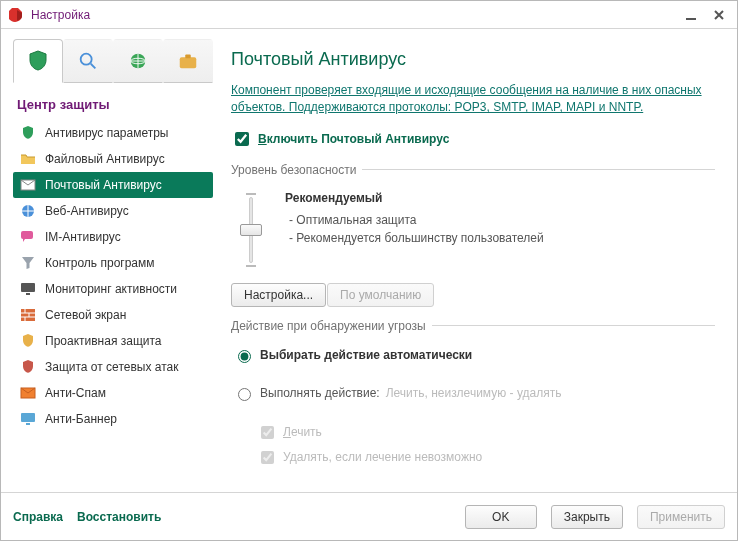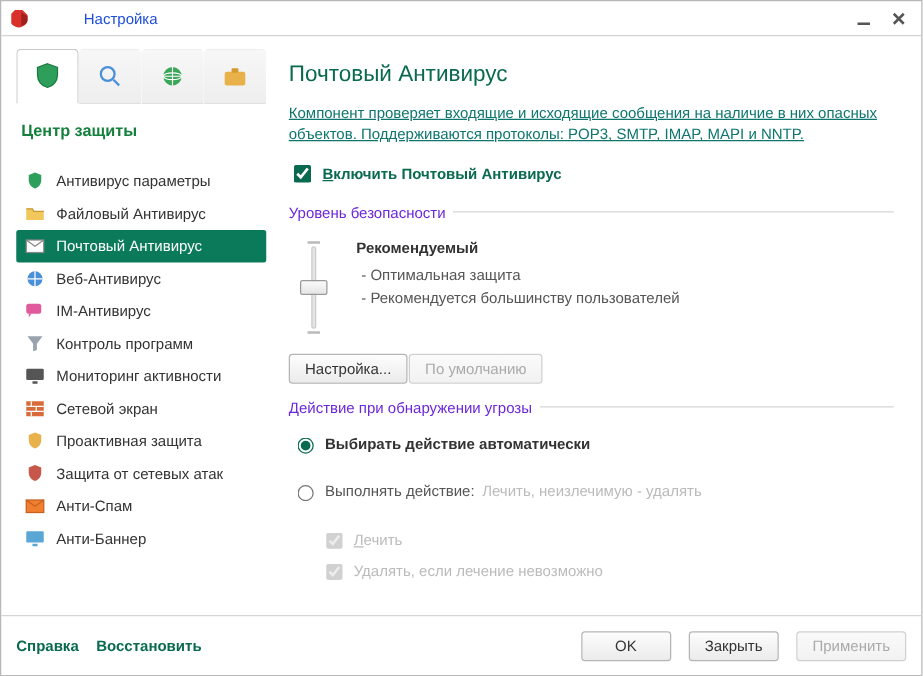--- a/index.html
+++ b/index.html
@@ -2,48 +2,48 @@
 <html><head>
 <meta charset="utf-8">
 <style>
   * { box-sizing: border-box; }
   html, body { margin: 0; padding: 0; font-family: "Segoe UI", Tahoma, Arial, sans-serif; font-size: 12px; color: #333; }
   body { width: 738px; height: 541px; background: #fff; border: 1px solid #b8b8b8; display: flex; flex-direction: column; }
 
   
   .titlebar { height: 28px; display: flex; align-items: center; padding: 0 4px 0 8px; border-bottom: 1px solid #d5d5d5; }
   .titlebar .app-icon { width: 16px; height: 16px; margin-right: 6px; }
-  .titlebar .title { flex: 1; font-size: 12px; color: #1d4ed8; margin-left: 36px; }
+  .titlebar .title { flex: 1; font-size: 12px; color: #701a75; }
   .titlebar .winbtn { width: 28px; height: 20px; display: flex; align-items: center; justify-content: center; }
   .titlebar .winbtn svg { display: block; }
 
   
   .content { flex: 1; display: flex; padding: 10px 12px 0 12px; gap: 0; overflow: hidden; }
 
   .left { width: 200px; display: flex; flex-direction: column; }
   .tabstrip { height: 44px; display: flex; gap: 0; }
   .tab { width: 50px; height: 44px; display: flex; align-items: center; justify-content: center; border: 1px solid transparent; border-bottom: 1px solid #c9c9c9; background: linear-gradient(#f7f7f7, #eee); border-radius: 4px 4px 0 0; position: relative; }
   .tab.active { background: #fff; border: 1px solid #c9c9c9; border-bottom-color: #fff; z-index: 2; }
-  .section-title { font-weight: bold; font-size: 13px; margin: 14px 0 20px 4px; color: #15803d; }
+  .section-title { font-weight: bold; font-size: 13px; margin: 14px 0 8px 4px; color: #701a75; }
   .side-list { display: flex; flex-direction: column; }
   .side-item { display: flex; align-items: center; height: 26px; padding: 0 6px 0 6px; cursor: pointer; gap: 8px; }
   .side-item .icon { width: 18px; height: 18px; display: flex; align-items: center; justify-content: center; flex-shrink: 0; }
   .side-item .label { white-space: nowrap; }
   .side-item.selected { background: linear-gradient(#0a7a5a, #0a7a5a); color: #fff; border-radius: 2px; }
   .side-item.selected .label { color: #fff; }
 
   .right { flex: 1; padding: 4px 10px 0 18px; display: flex; flex-direction: column; }
   h1.page-title { font-size: 18px; font-weight: normal; color: #0a6a4f; margin: 6px 0 12px 0; }
   .desc { color: #0f766e; line-height: 1.45; margin-bottom: 12px; text-decoration: underline; }
   .enable-row { display: flex; align-items: center; gap: 6px; margin-bottom: 14px; }
   .enable-row label { color: #0a6a4f; font-weight: bold; text-decoration: underline dotted rgba(10,106,79,0); }
   .enable-row input[type=checkbox] { width: 14px; height: 14px; accent-color: #0a6a4f; }
 
   fieldset.group { border: none; border-top: 1px solid #d5d5d5; margin: 0 0 12px 0; padding: 10px 0 0 0; color: #888; }
-  fieldset.group > legend { padding: 0 6px 0 0; color: #6d28d9; font-size: 12px; }
+  fieldset.group > legend { padding: 0 6px 0 0; color: #737373; font-size: 12px; }
 
   .security-box { display: flex; gap: 20px; padding: 4px 0 10px 6px; align-items: flex-start; }
   .slider { width: 28px; height: 78px; position: relative; display: flex; flex-direction: column; align-items: center; justify-content: space-between; padding: 2px 0; }
   .slider .track { position: absolute; top: 6px; bottom: 6px; width: 4px; background: #e5e5e5; border: 1px solid #ccc; border-radius: 2px; }
   .slider .tick { width: 10px; height: 2px; background: #bbb; z-index: 1; }
   .slider .thumb { position: absolute; width: 22px; height: 12px; background: linear-gradient(#fafafa,#e5e5e5); border: 1px solid #999; border-radius: 2px; top: 33px; left: 3px; z-index: 2; }
   .sec-text .lvl { font-weight: bold; color: #333; margin-bottom: 6px; }
   .sec-text .line { color: #555; margin-left: 4px; line-height: 1.5; }
 
   .btnrow { display: flex; gap: 1px; margin-top: 4px; }

